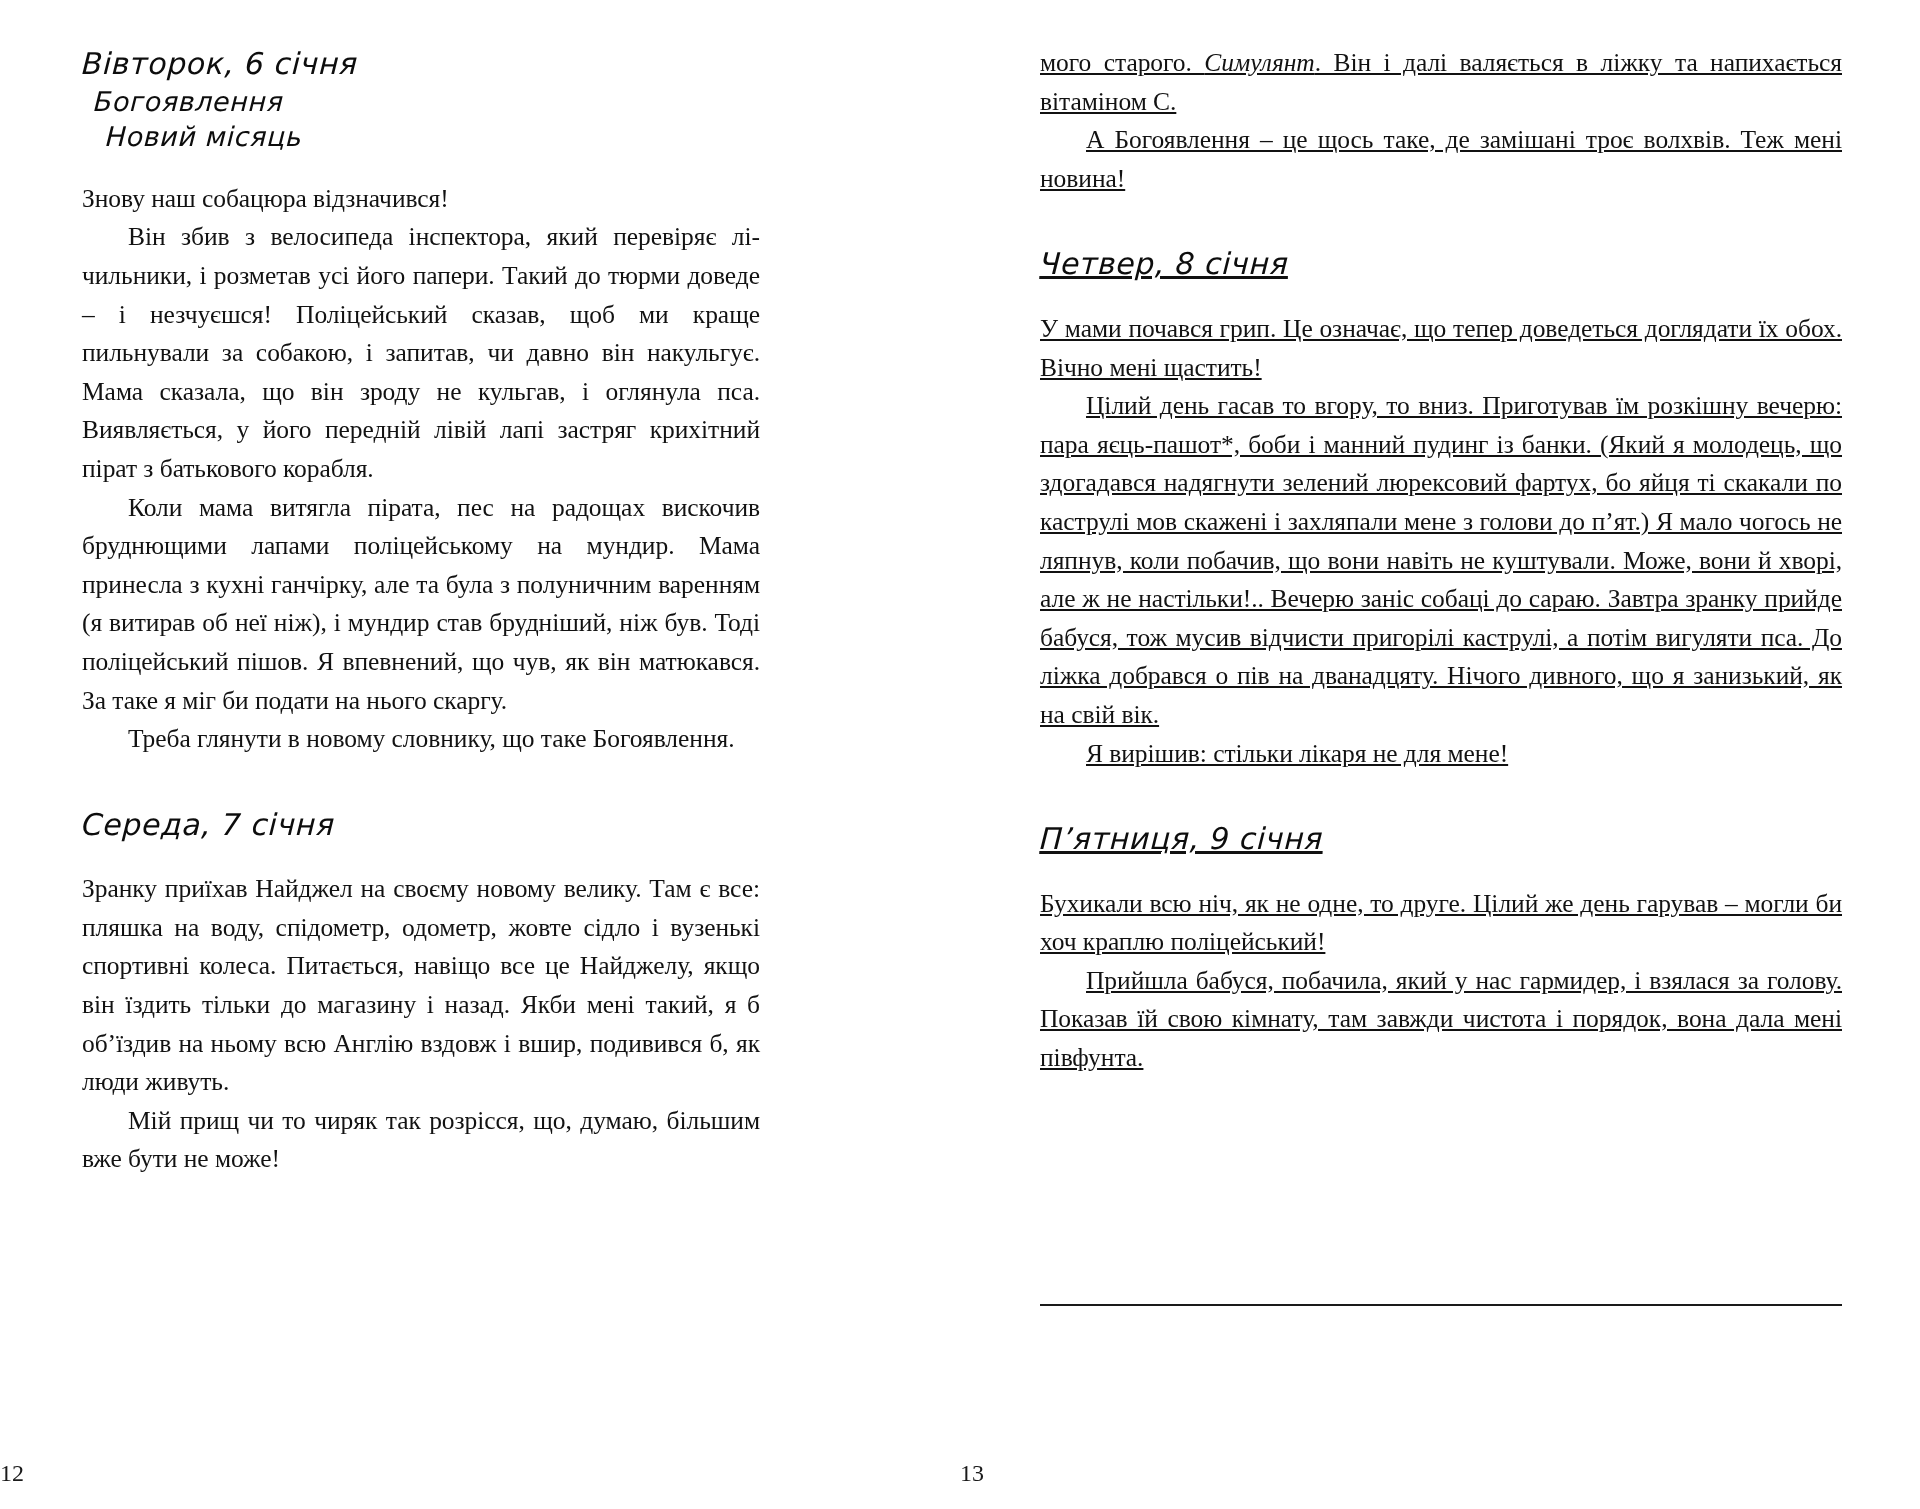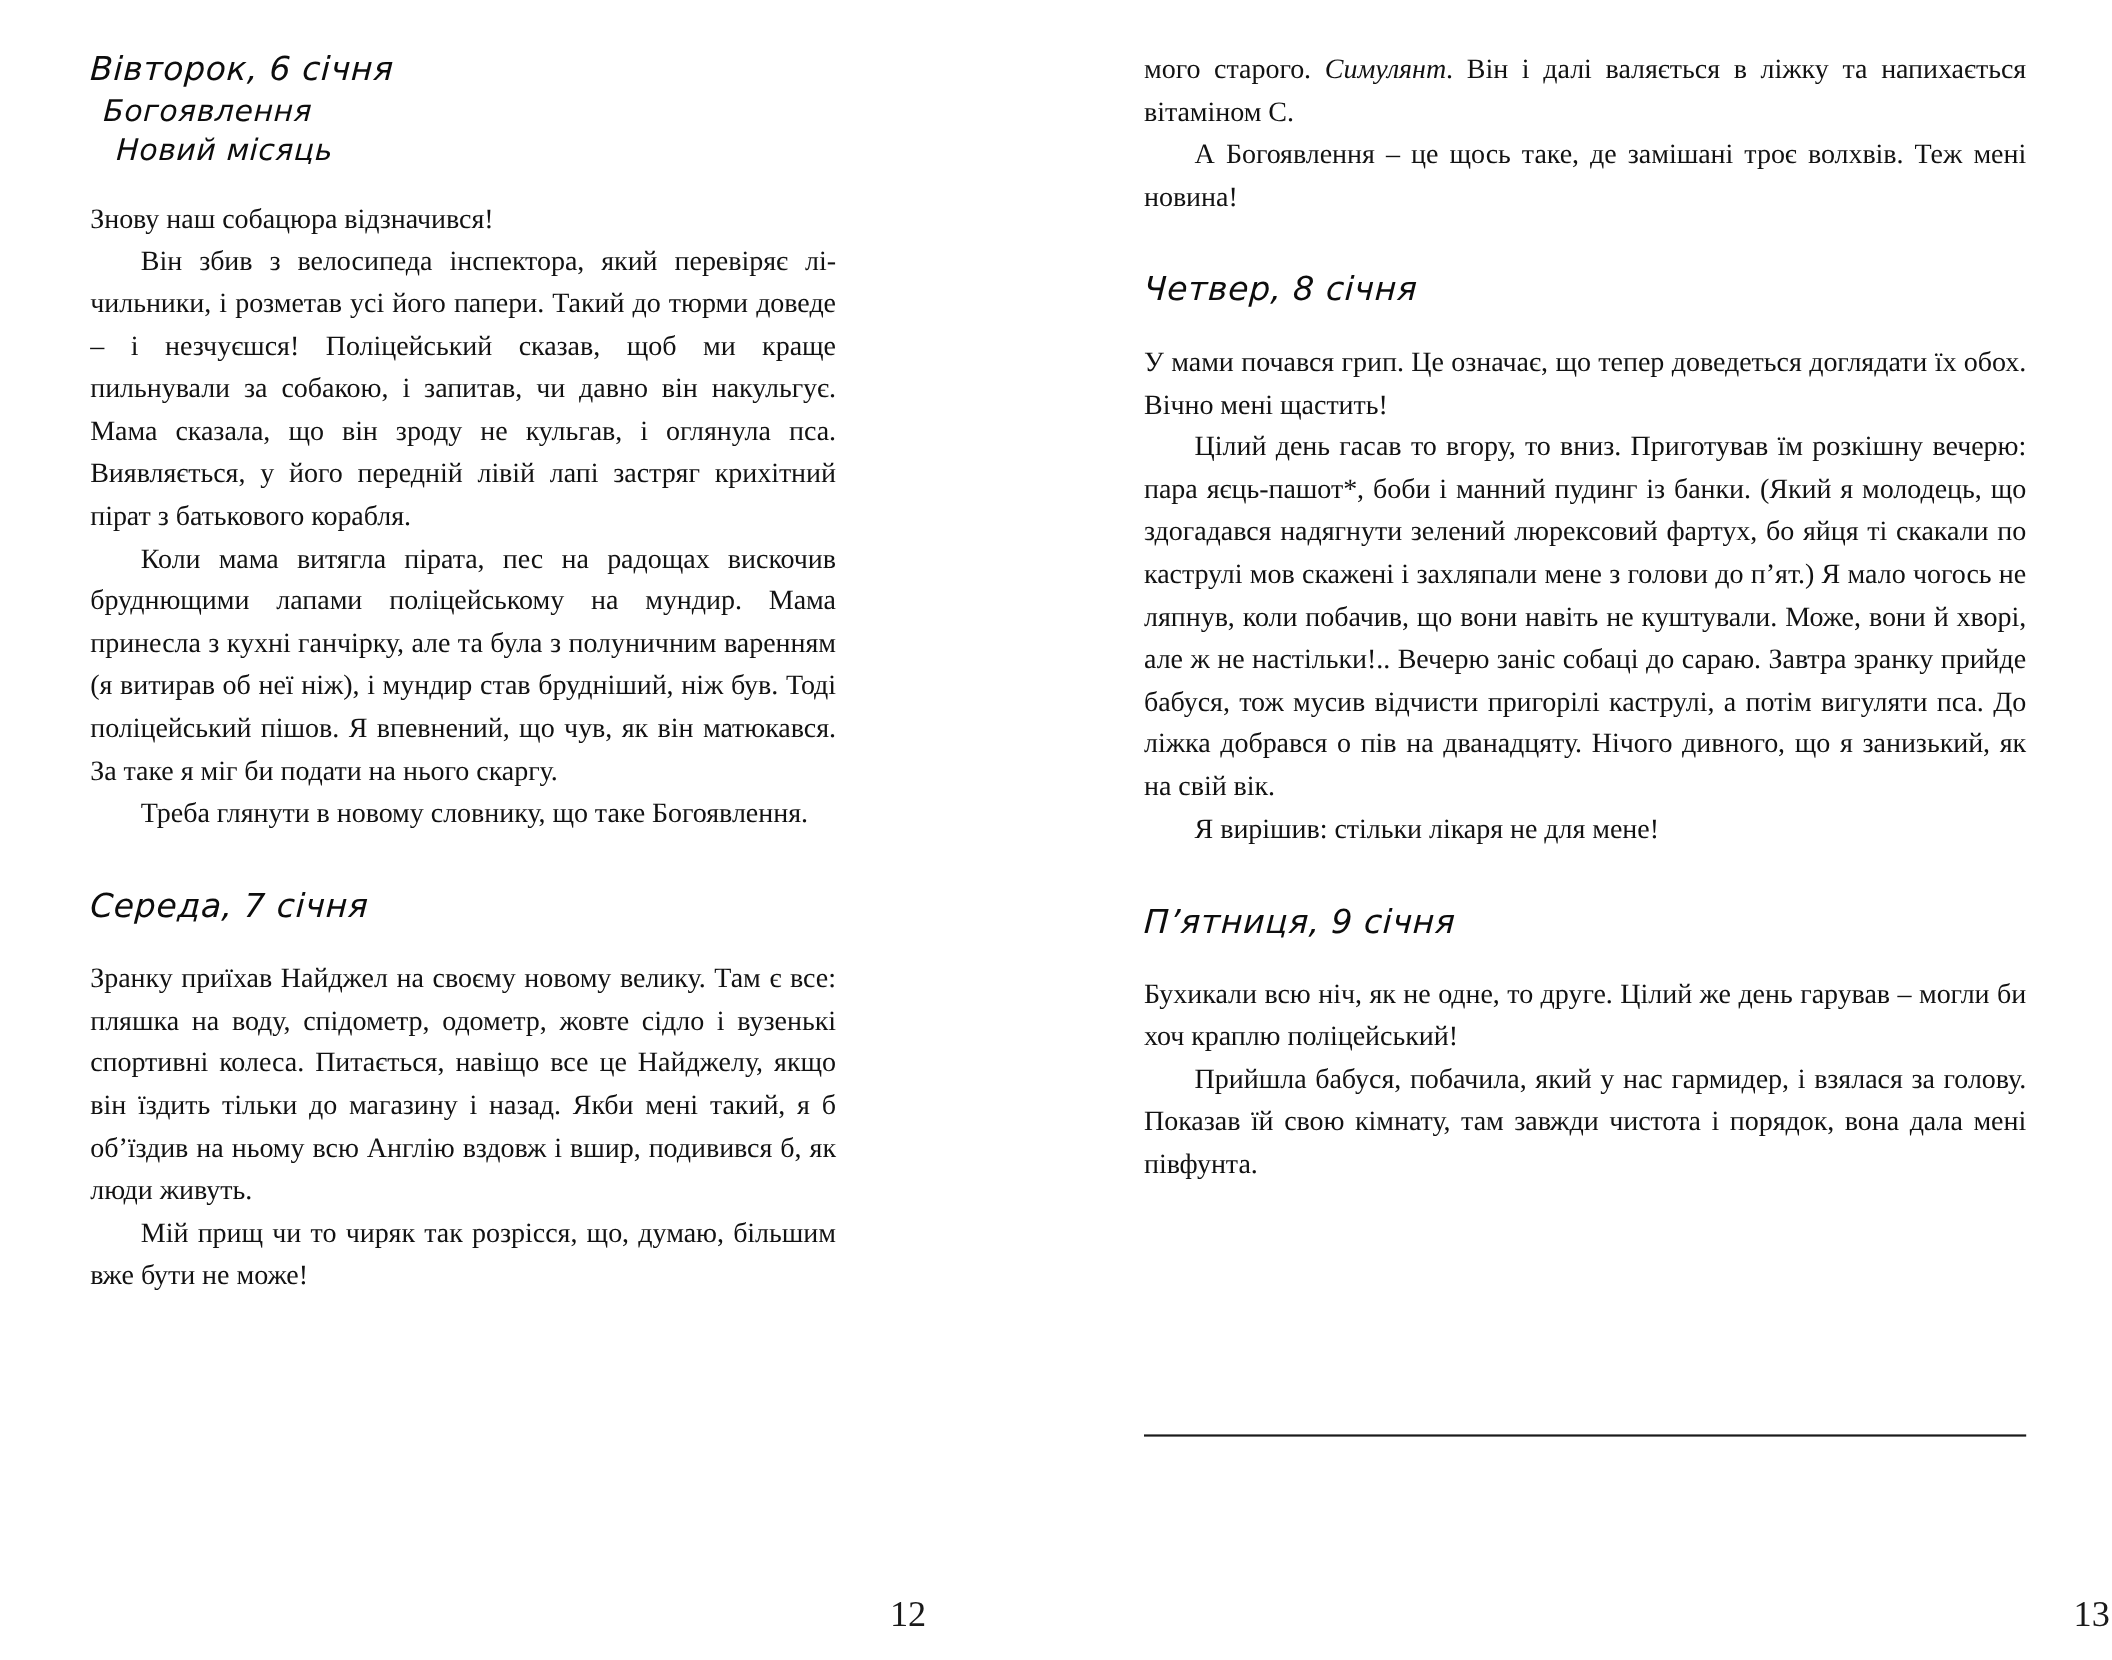--- a/index.html
+++ b/index.html
@@ -22,21 +22,21 @@
     display: flex;
     box-sizing: border-box;
   }
   .page {
     position: relative;
     width: 960px;
     height: 1509px;
     box-sizing: border-box;
   }
   .page-left   { padding: 44px 200px 0 82px; }
-  .page-right  { padding: 44px 78px 0 80px; }
+  .page-right  { padding: 44px 78px 0 80px; text-decoration: underline; }
 
   .col {
     position: relative;
     height: 1330px;
   }
 
   
   .day-head {
     font-family: "DejaVu Sans", sans-serif;
     font-style: italic;
@@ -102,22 +102,22 @@
     color: #141414;
   }
   .footnote-text .marker { vertical-align: super; font-size: 13px; }
 
   
   .folio {
     position: absolute;
     bottom: 22px;
     left: 0;
     right: 0;
-    text-align: right;
-    font-size: 33px;
+    text-align: left;
+    font-size: 24px;
     color: #1a1a1a;
   }
   .page-left .folio  { padding-right: 118px; }
   .page-right .folio { padding-left: 0px; padding-right: 2px; }
 </style>
 </head>
 <body>
 
 <div class="spread">
 

